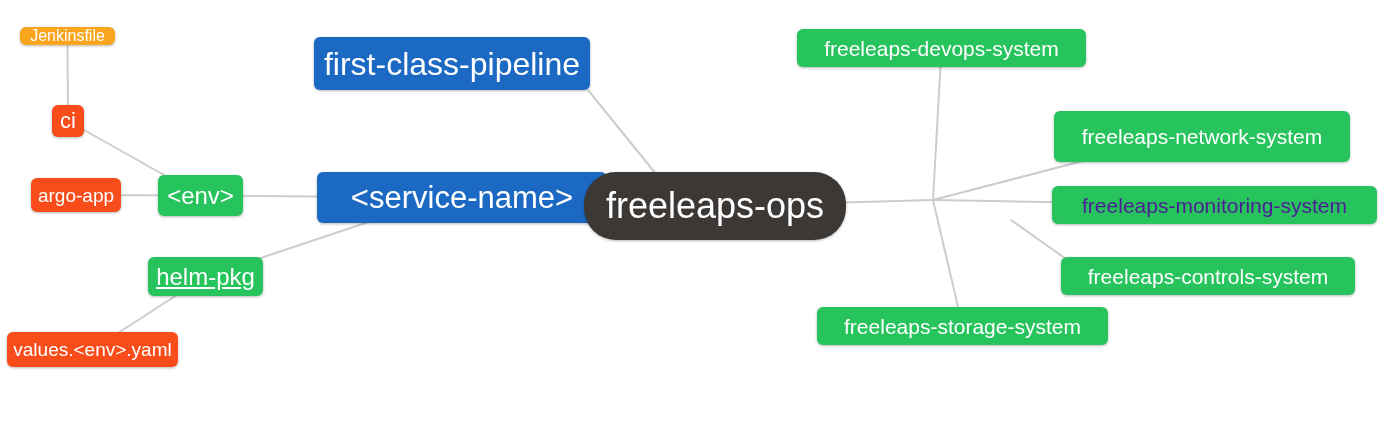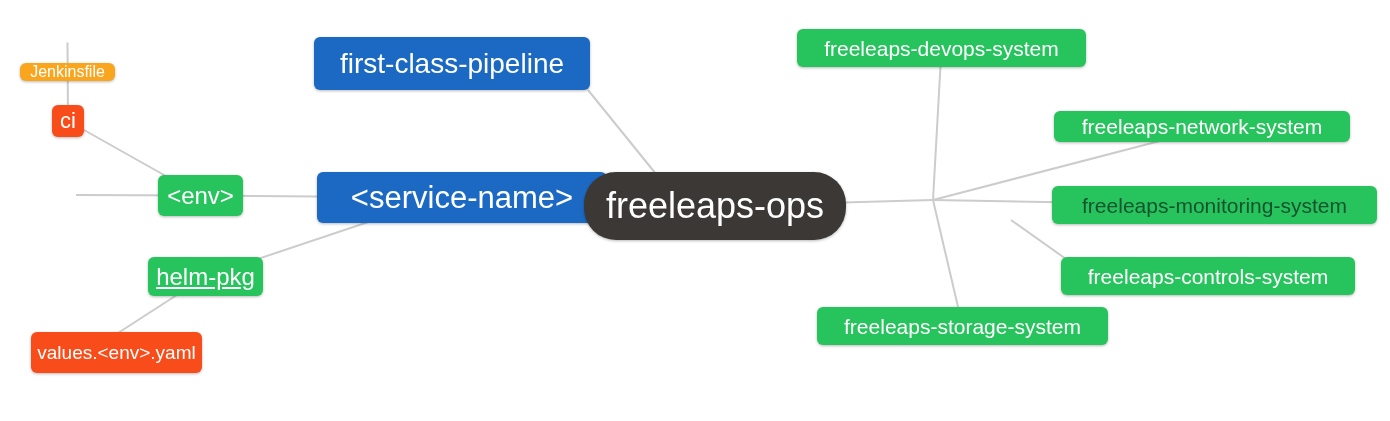--- a/index.html
+++ b/index.html
@@ -58,27 +58,28 @@
       <line x1="441.5" y1="197.5" x2="715" y2="206" stroke="#cccccc" stroke-width="2"></line>
       <line x1="588" y1="90" x2="656" y2="174" stroke="#cccccc" stroke-width="2"></line>
       <line x1="715" y1="206" x2="933" y2="200" stroke="#cccccc" stroke-width="2"></line>
       <line x1="933" y1="200" x2="941.5" y2="48" stroke="#cccccc" stroke-width="2"></line>
       <line x1="933" y1="200" x2="1202" y2="130" stroke="#cccccc" stroke-width="2"></line>
       <line x1="933" y1="200" x2="1214.5" y2="205" stroke="#cccccc" stroke-width="2"></line>
       <line x1="1011" y1="220" x2="1066" y2="259" stroke="#cccccc" stroke-width="2"></line>
       <line x1="933" y1="200" x2="962.5" y2="326" stroke="#cccccc" stroke-width="2"></line>
     </svg>
   <div id="nodes-layer">
-      <div class="node" style="left: 20px; top: 27px; width: 95px; height: 18px; font-size: 16px; background: rgb(249, 165, 30); color: rgb(255, 255, 255); margin-top: 36px;">Jenkinsfile</div>
+      <div class="node" style="left: 20px; top: 27px; width: 95px; height: 18px; font-size: 16px; background: rgb(249, 165, 30); color: rgb(255, 255, 255);">Jenkinsfile</div>
       <div class="node" style="left: 52px; top: 105px; width: 32px; height: 32px; font-size: 22px; background: rgb(248, 77, 26); color: rgb(255, 255, 255);">ci</div>
+      <div class="node" style="left: 31px; top: 178px; width: 90px; height: 34px; font-size: 19px; background: rgb(248, 77, 26); color: rgb(255, 255, 255);">argo-app</div>
       <div class="node" style="left: 158px; top: 175px; width: 85px; height: 41px; font-size: 24px; background: rgb(39, 196, 93); color: rgb(255, 255, 255);">&lt;env&gt;</div>
       <div class="node" style="left: 148px; top: 257px; width: 115px; height: 39px; font-size: 24px; background: rgb(39, 196, 93); color: rgb(255, 255, 255); text-decoration: underline;">helm-pkg</div>
-      <div class="node" style="left: 7px; top: 332px; width: 171px; height: 41px; font-size: 19px; background: rgb(248, 77, 26); color: rgb(255, 255, 255); margin-left: 24px;">values.&lt;env&gt;.yaml</div>
-      <div class="node" style="left: 314px; top: 37px; width: 276px; height: 53px; font-size: 28px; background: rgb(28, 105, 196); color: rgb(255, 255, 255);">first-class-pipeline</div>
+      <div class="node" style="left: 7px; top: 332px; width: 171px; height: 35px; font-size: 19px; background: rgb(248, 77, 26); color: rgb(255, 255, 255);">values.&lt;env&gt;.yaml</div>
+      <div class="node" style="left: 314px; top: 37px; width: 276px; height: 53px; font-size: 32px; background: rgb(28, 105, 196); color: rgb(255, 255, 255);">first-class-pipeline</div>
       <div class="node" style="left: 317px; top: 172px; width: 290px; height: 51px; font-size: 31px; background: rgb(28, 105, 196); color: rgb(255, 255, 255);">&lt;service-name&gt;</div>
       <div class="node" style="left: 584px; top: 172px; width: 262px; height: 68px; font-size: 36px; background: rgb(60, 56, 54); color: rgb(255, 255, 255); border-radius: 32px;">freeleaps-ops</div>
       <div class="node" style="left: 797px; top: 29px; width: 289px; height: 38px; font-size: 21px; background: rgb(39, 196, 93); color: rgb(255, 255, 255);">freeleaps-devops-system</div>
-      <div class="node" style="left: 1054px; top: 111px; width: 296px; height: 31px; font-size: 21px; background: rgb(39, 196, 93); color: rgb(255, 255, 255);">freeleaps-network-system</div>
-      <div class="node" style="left: 1052px; top: 186px; width: 325px; height: 38px; font-size: 21px; background: rgb(39, 196, 93); color: #14532d;">freeleaps-monitoring-system</div>
+      <div class="node" style="left: 1054px; top: 111px; width: 296px; height: 51px; font-size: 21px; background: rgb(39, 196, 93); color: rgb(255, 255, 255);">freeleaps-network-system</div>
+      <div class="node" style="left: 1052px; top: 186px; width: 325px; height: 38px; font-size: 21px; background: rgb(39, 196, 93); color: #4c1d95;">freeleaps-monitoring-system</div>
       <div class="node" style="left: 817px; top: 307px; width: 291px; height: 38px; font-size: 21px; background: rgb(39, 196, 93); color: rgb(255, 255, 255);">freeleaps-storage-system</div>
       <div class="node" style="left: 1061px; top: 257px; width: 294px; height: 38px; font-size: 21px; background: rgb(39, 196, 93); color: rgb(255, 255, 255);">freeleaps-controls-system</div>
     </div>
 </div>
 
 </body></html>

